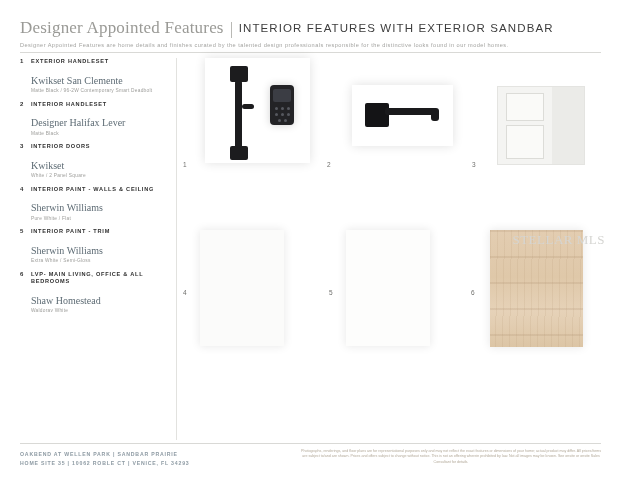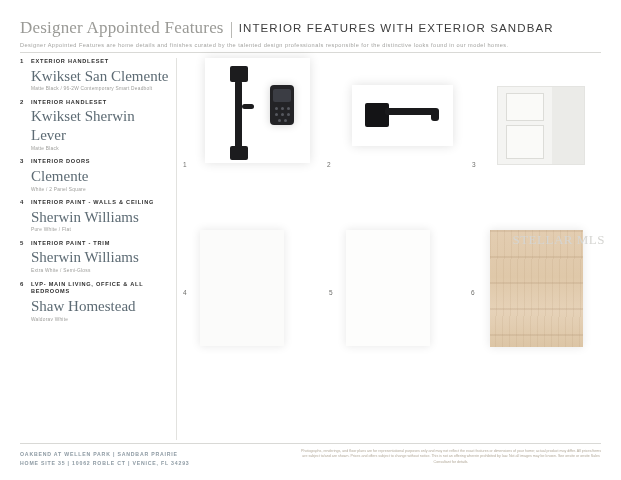--- a/index.html
+++ b/index.html
@@ -87,24 +87,24 @@
   .spec-cat {
     font-size: 5.6px;
     font-weight: bold;
     letter-spacing: 0.75px;
     color: #2f2f2f;
     text-transform: uppercase;
     line-height: 1.35;
   }
   .spec-brand {
     font-family: "Liberation Serif", serif;
-    font-size: 15px;
+    font-size: 10px;
     color: #5d6b74;
     line-height: 1.25;
-    margin-top: 1px;
+    margin-top: 9px;
   }
   .spec-desc {
     font-size: 4.8px;
     color: #9d9d9a;
     letter-spacing: 0.25px;
     margin-top: 1px;
   }
   
   .vrule {
     position: absolute;
@@ -261,28 +261,28 @@
     <div class="spec-item">
       <span class="spec-num">1</span>
       <div class="spec-cat">EXTERIOR HANDLESET</div>
       <div class="spec-brand">Kwikset San Clemente</div>
       <div class="spec-desc">Matte Black / 96-2W Contemporary Smart Deadbolt</div>
     </div>
 
     <div class="spec-item">
       <span class="spec-num">2</span>
       <div class="spec-cat">INTERIOR HANDLESET</div>
-      <div class="spec-brand">Kwikset Sherwin Lever</div>
+      <div class="spec-brand">Designer Halifax Lever</div>
       <div class="spec-desc">Matte Black</div>
     </div>
 
     <div class="spec-item">
       <span class="spec-num">3</span>
       <div class="spec-cat">INTERIOR DOORS</div>
-      <div class="spec-brand">Clemente</div>
+      <div class="spec-brand">Kwikset</div>
       <div class="spec-desc">White / 2 Panel Square</div>
     </div>
 
     <div class="spec-item">
       <span class="spec-num">4</span>
       <div class="spec-cat">INTERIOR PAINT - WALLS &amp; CEILING</div>
       <div class="spec-brand">Sherwin Williams</div>
       <div class="spec-desc">Pure White / Flat</div>
     </div>
 

